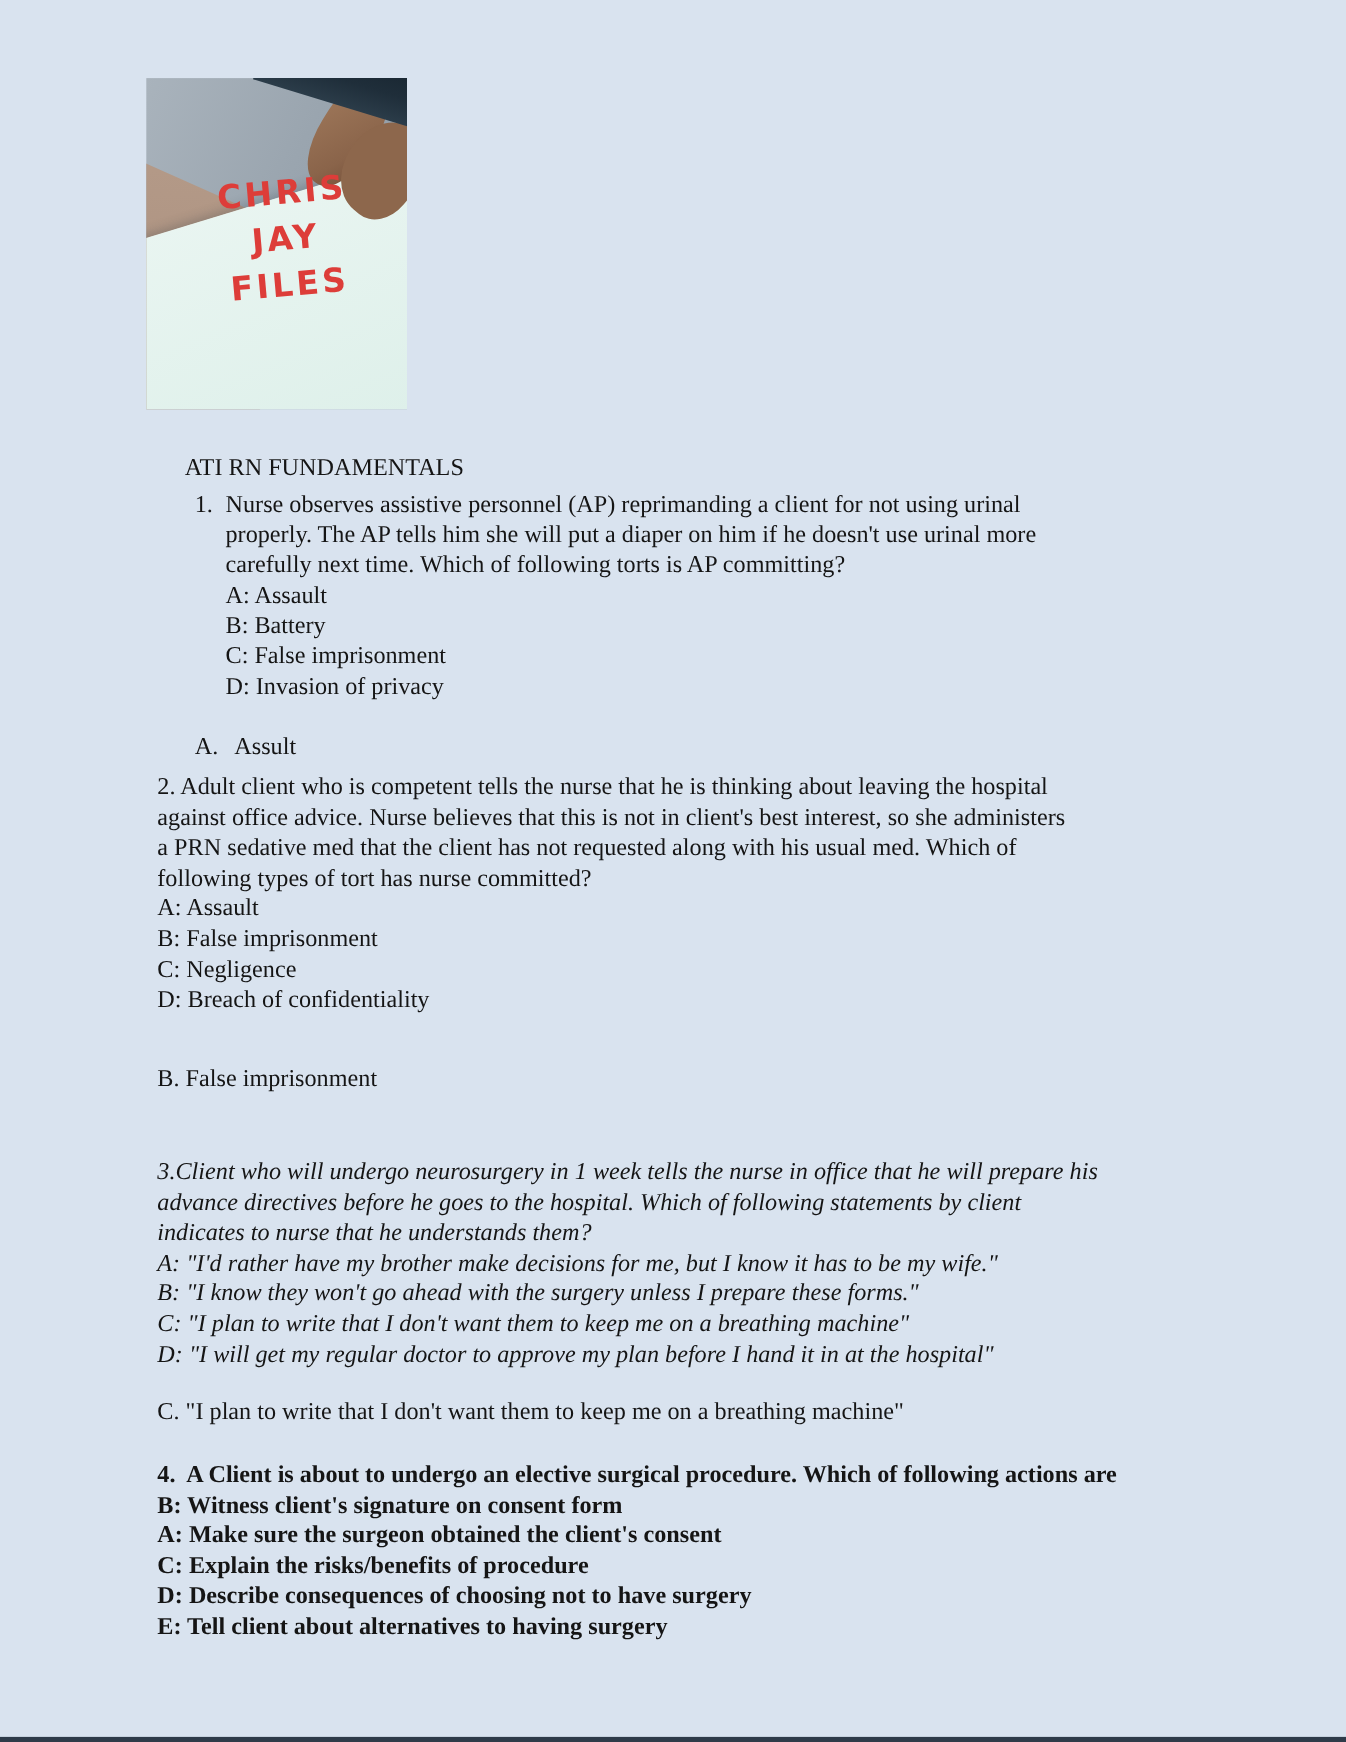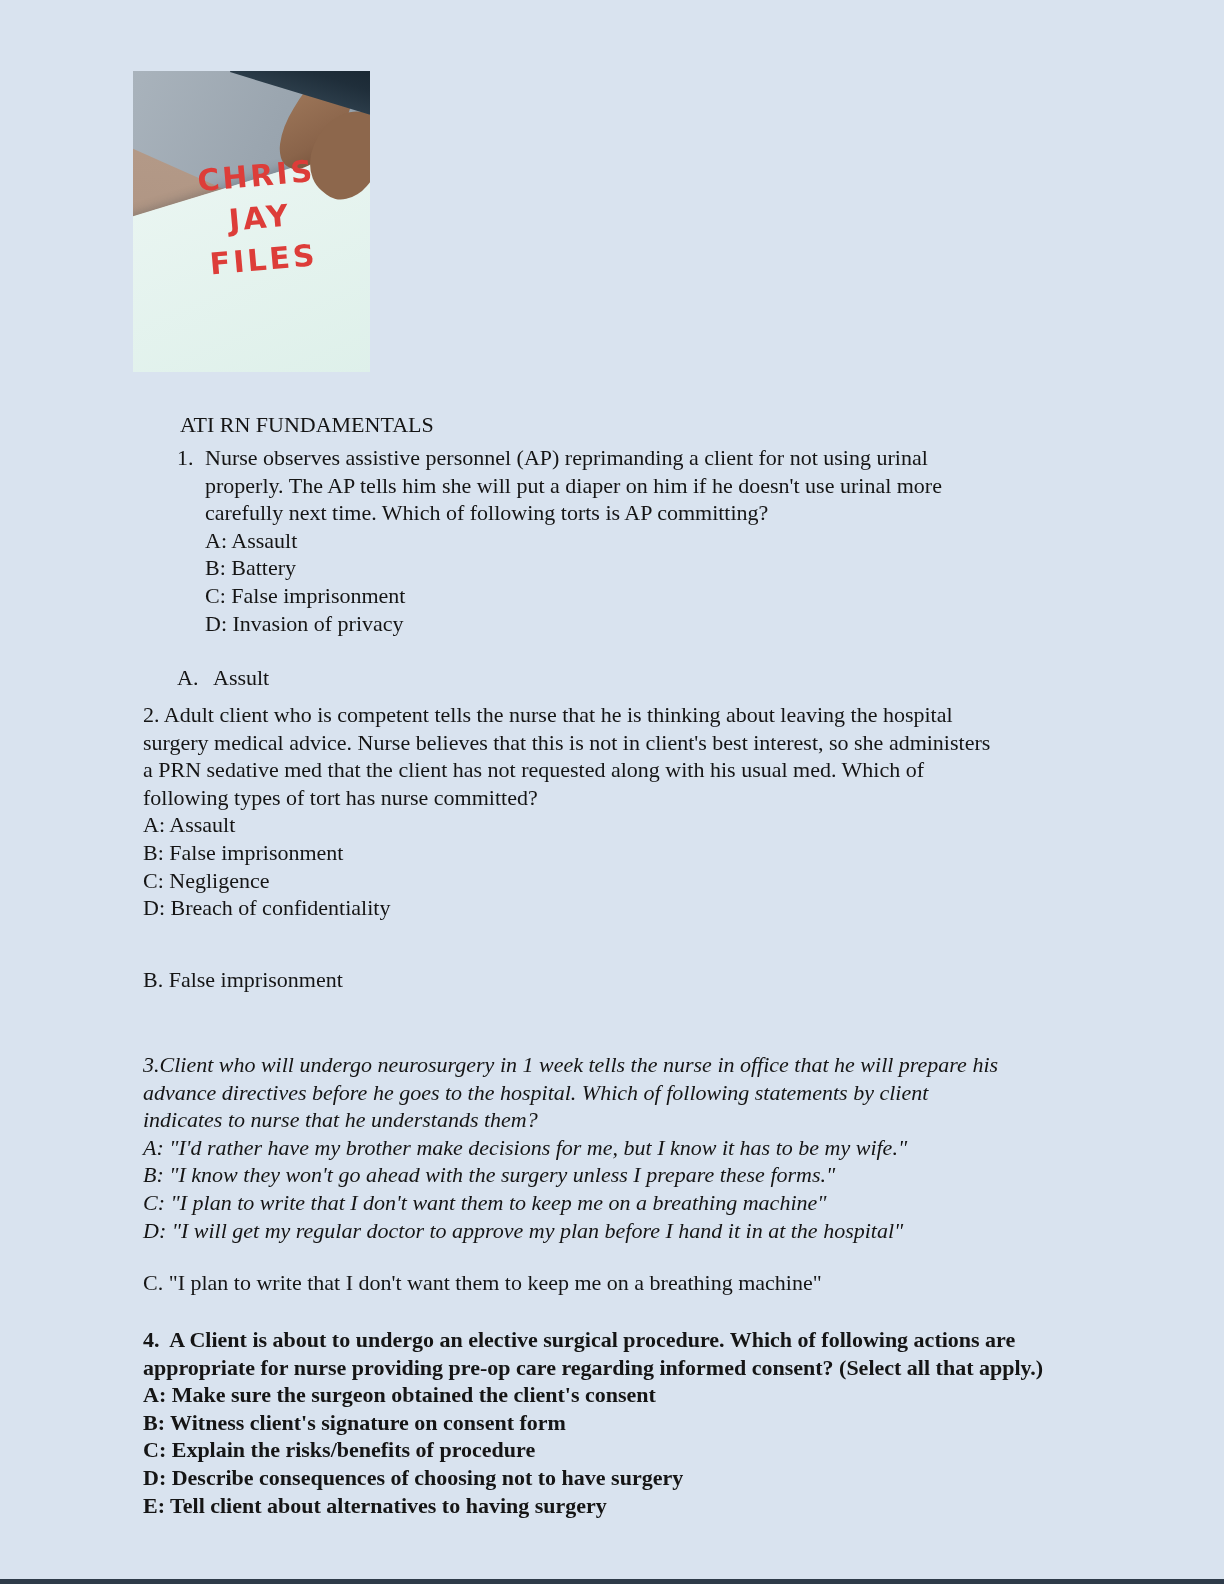--- a/index.html
+++ b/index.html
@@ -71,21 +71,21 @@
     font-weight: bold;
     font-size: 30px;
     line-height: 42px;
     letter-spacing: 3px;
     color: #dd3d39;
   }
 
   
   .doc-text { font-size: 22px; line-height: 27.6px; }
   .line { white-space: pre; }
-  .heading { position: absolute; left: 180px; top: 411px; white-space: pre; }
+  .heading { position: absolute; left: 168px; top: 411px; white-space: pre; }
 
   .block-q1 { position: absolute; left: 177px; top: 444px; display: flex; }
   .block-q1 .qnum { width: 28px; white-space: pre; }
   .answer-1 { position: absolute; left: 177px; top: 664px; display: flex; }
   .answer-1 .alabel { width: 36px; white-space: pre; }
 
   .block-q2 { position: absolute; left: 143px; top: 701px; }
   .answer-2 { position: absolute; left: 143px; top: 966px; }
   .block-q3 { position: absolute; left: 143px; top: 1051px; font-style: italic; }
   .answer-3 { position: absolute; left: 143px; top: 1269px; }
@@ -131,21 +131,21 @@
     </div>
   </div>
 
   <div class="answer-1 doc-text">
     <div class="alabel">A.</div>
     <div class="line">Assult</div>
   </div>
 
   <div class="block-q2 doc-text">
     <div class="line">2. Adult client who is competent tells the nurse that he is thinking about leaving the hospital</div>
-    <div class="line">surgery medical advice. Nurse believes that this is not in client's best interest, so she administers</div>
+    <div class="line">against office advice. Nurse believes that this is not in client's best interest, so she administers</div>
     <div class="line">a PRN sedative med that the client has not requested along with his usual med. Which of</div>
     <div class="line">following types of tort has nurse committed?</div>
     <div class="line">A: Assault</div>
     <div class="line">B: False imprisonment</div>
     <div class="line">C: Negligence</div>
     <div class="line">D: Breach of confidentiality</div>
   </div>
 
   <div class="answer-2 doc-text">
     <div class="line">B. False imprisonment</div>
@@ -160,22 +160,21 @@
     <div class="line">C: "I plan to write that I don't want them to keep me on a breathing machine"</div>
     <div class="line">D: "I will get my regular doctor to approve my plan before I hand it in at the hospital"</div>
   </div>
 
   <div class="answer-3 doc-text">
     <div class="line">C. "I plan to write that I don't want them to keep me on a breathing machine"</div>
   </div>
 
   <div class="block-q4 doc-text">
     <div class="line">4.  A Client is about to undergo an elective surgical procedure. Which of following actions are</div>
-    <div class="line">appropriate for nurse providing pre-op care regarding informed consent? (Select all that apply.)</div>
+    <div class="line">B: Witness client's signature on consent form</div>
     <div class="line">A: Make sure the surgeon obtained the client's consent</div>
-    <div class="line">B: Witness client's signature on consent form</div>
     <div class="line">C: Explain the risks/benefits of procedure</div>
     <div class="line">D: Describe consequences of choosing not to have surgery</div>
     <div class="line">E: Tell client about alternatives to having surgery</div>
   </div>
 
   <div class="bottom-bar"></div>
 </div>
 
 </body></html>

